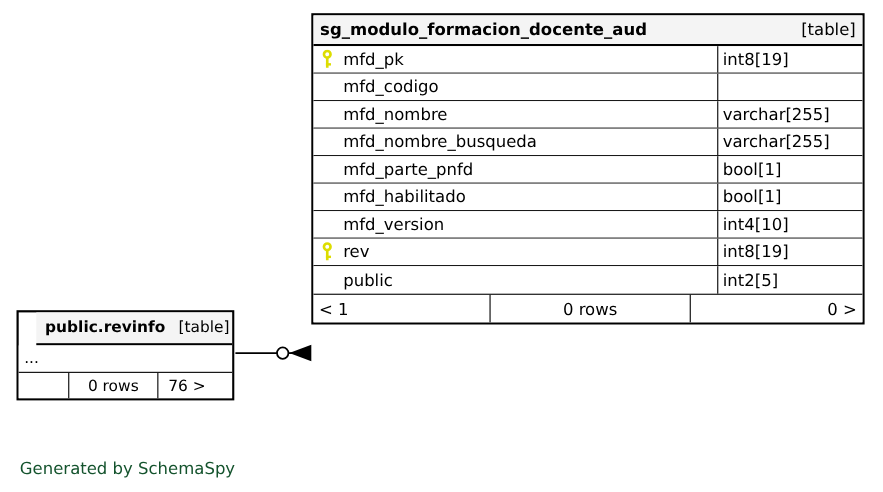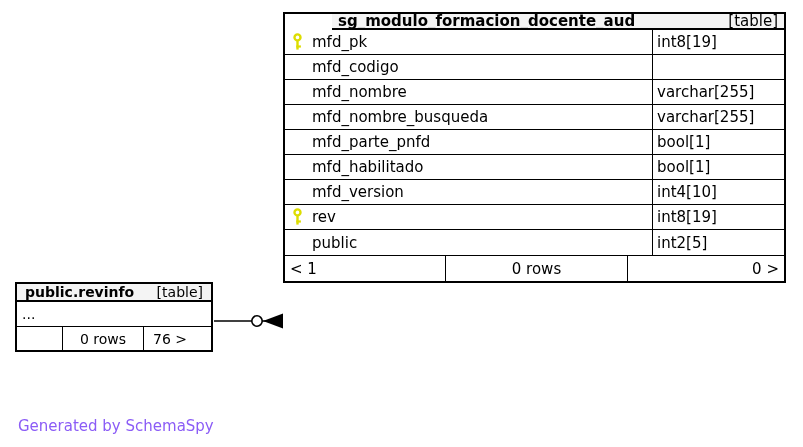--- a/index.html
+++ b/index.html
@@ -26,21 +26,21 @@
     border-bottom: 2px solid #000000;
     padding: 0 6px;
     font-size: 15px;
     white-space: nowrap;
   }
   .entity-title { font-weight: bold; }
   .entity-badge { font-weight: normal; padding-left: 12px; }
 
   
   #main-table { left: 283px; top: 12px; width: 503px; }
-  #main-table .entity-header { height: 16px; margin-left: 47px; }
+  #main-table .entity-header { height: 28px; }
   .col-row {
     display: flex;
     height: 25px;
     border-bottom: 1px solid #000000;
     font-size: 15px;
     align-items: center;
     background: #ffffff;
   }
   .col-row:last-child { border-bottom: none; }
   .col-name-cell {
@@ -77,42 +77,42 @@
     align-items: center;
     height: 100%;
     white-space: nowrap;
   }
   #main-table .fc-left  { flex: 0 0 160px; padding-left: 5px; }
   #main-table .fc-mid   { flex: 0 0 183px; border-left: 1px solid #000; border-right: 1px solid #000; justify-content: center; }
   #main-table .fc-right { flex: 1 1 auto; justify-content: flex-end; padding-right: 5px; }
 
   
   #rev-table { left: 15px; top: 282px; width: 198px; }
-  #rev-table .entity-header { height: 18px; font-size: 14px; padding: 0 8px; }
+  #rev-table .entity-header { height: 30px; font-size: 14px; padding: 0 8px; margin-left: 16px; }
   #rev-table .ellipsis-row {
     height: 24px;
     display: flex; align-items: center;
     padding-left: 5px;
     font-size: 14px;
     background: #ffffff;
   }
   #rev-table .entity-footer { height: 24px; font-size: 14px; }
   #rev-table .fc-left  { flex: 0 0 45px; }
   #rev-table .fc-mid   { flex: 0 0 82px; border-left: 1px solid #000; border-right: 1px solid #000; justify-content: center; }
   #rev-table .fc-right { flex: 1 1 auto; justify-content: flex-end; padding-right: 24px; }
 
   
   #connector { position: absolute; left: 206px; top: 307px; }
 
   
   #caption {
     position: absolute;
     left: 18px; top: 417px;
     font-size: 15px;
-    color: #8b5cf6;
+    color: #14532d;
   }
 </style>
 </head>
 <body>
 
 <div class="canvas">
 
   <div class="entity" id="rev-table">
     <div class="entity-header">
       <span class="entity-title">public.revinfo</span>

